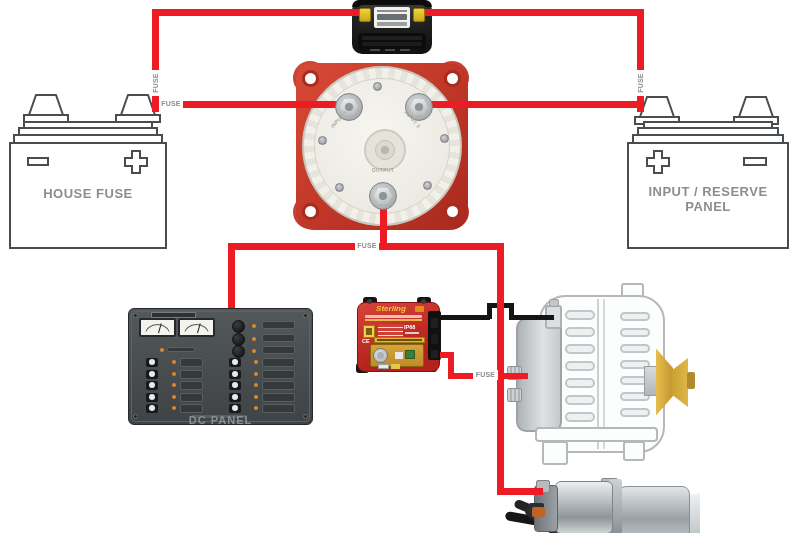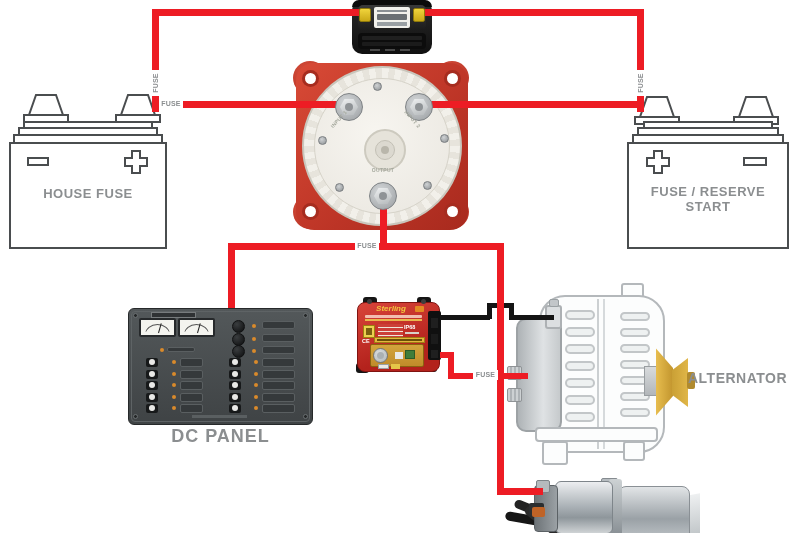--- a/index.html
+++ b/index.html
@@ -90,22 +90,22 @@
       </svg>
     <div class="bat" style="left:643px;top:121px;width:130px;height:8px;"></div>
     <div class="bat" style="left:637px;top:127px;width:142px;height:9px;"></div>
     <div class="bat" style="left:632px;top:134px;width:152px;height:10px;"></div>
     <div class="bat" style="left:627px;top:142px;width:162px;height:107px;"></div>
     <svg class="a" style="left:645px;top:149px;" width="26" height="26">
         <path d="M9 2 h8 v7 h7 v8 h-7 v7 h-8 v-7 h-7 v-8 h7 z" fill="#fff" stroke="#4a4d4f" stroke-width="2"></path>
       </svg>
     <div class="a" style="left:743px;top:157px;width:24px;height:9px;border:2px solid #4a4d4f;box-sizing:border-box;"></div>
     <div class="cap" style="left:627px;top:184px;width:162px;font-size:13px;line-height:15px;letter-spacing:.5px;">
-      <div>FUSE / RESERVE</div>
-      <div>START</div>
+      <div>INPUT / RESERVE</div>
+      <div>PANEL</div>
     </div>
   </div>
 
   <div>
     <div class="ear" style="left:293px;top:61px;"></div>
     <div class="ear" style="left:435px;top:61px;"></div>
     <div class="ear" style="left:293px;top:195px;"></div>
     <div class="ear" style="left:435px;top:195px;"></div>
     <div class="a" style="left:296px;top:63px;width:172px;height:167px;border-radius:18px;background:linear-gradient(135deg,#d84a36,#bc3426 60%,#a82a1e);"></div>
     <div class="earhole" style="left:305px;top:73px;"></div>
@@ -299,16 +299,15 @@
     <div class="plate" style="left:262px;top:404px;width:33px;height:9px;"></div>
     <div class="a" style="left:192px;top:415px;width:55px;height:3px;background:#5a5f61;"></div>
   </div>
 
   <div class="fuse" style="left:143px;top:78px;width:26px;height:10px;transform:rotate(-90deg);">FUSE</div>
   <div class="fuse" style="left:159px;top:99px;width:24px;height:10px;">FUSE</div>
   <div class="fuse" style="left:628px;top:78px;width:26px;height:10px;transform:rotate(-90deg);">FUSE</div>
   <div class="fuse" style="left:355px;top:241px;width:24px;height:10px;">FUSE</div>
   <div class="fuse" style="left:473px;top:370px;width:25px;height:10px;">FUSE</div>
 
-  <div class="cap" style="left:128px;top:426px;width:185px;font-size:18px;letter-spacing:1px;">DC PANEL</div>
-  <div class="cap" style="left:688px;top:370px;width:110px;font-size:14px;letter-spacing:.5px;text-align:left;">ALTERNATOR</div>
+  <div class="cap" style="left:128px;top:414px;width:185px;font-size:11px;letter-spacing:1px;">DC PANEL</div>
 
 </div>
 
 </body></html>

